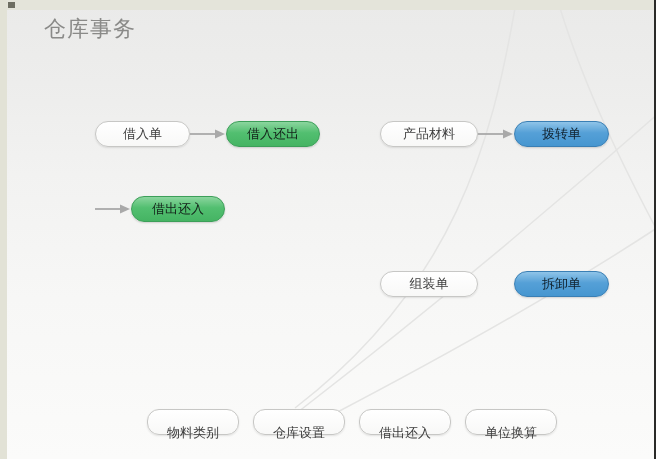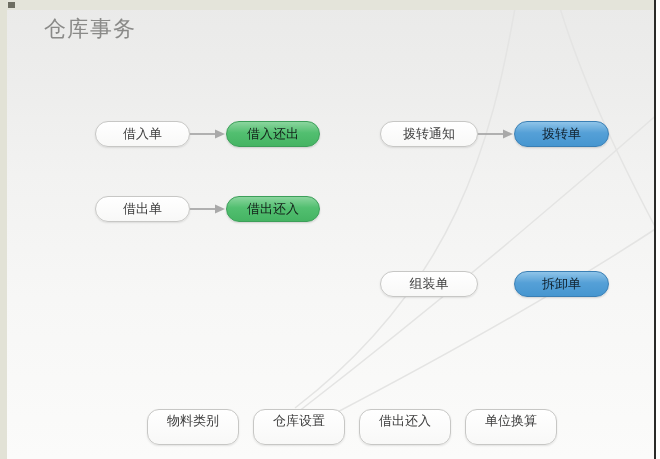--- a/index.html
+++ b/index.html
@@ -49,21 +49,21 @@
   }
   .src-l { width:95px; }
   .src-r { width:98px; }
   .tgt-l { width:94px; }
   .tgt-r { width:95px; }
 
   .arrow-wrap { width:36px; height:12px; display:flex; align-items:center; }
   .spacer { width:36px; height:12px; }
 
   .footer-row { position:absolute; left:147px; top:409px; display:flex; gap:14px; z-index:3; }
-  .footer-row .pill { height:36px; line-height:22px; border-radius:12px; padding:0 19px; }
+  .footer-row .pill { height:24px; line-height:22px; border-radius:12px; padding:12px 19px; }
 </style>
 </head>
 <body>
 
 <div class="window">
 
   <svg class="watermark" width="660" height="459" viewBox="0 0 660 459">
     <g fill="none" stroke="#e4e4e3" stroke-width="1.5">
       <path d="M515 8 C492 140 455 285 295 408"></path>
       <path d="M660 112 C555 205 440 302 298 412"></path>
@@ -79,33 +79,32 @@
     <div class="arrow-wrap">
       <svg width="36" height="12" viewBox="0 0 36 12">
           <line x1="0" y1="6" x2="25" y2="6" stroke="#a9a9a9" stroke-width="1.8"></line>
           <path d="M25 1.5 L35 6 L25 10.5 Z" fill="#a9a9a9"></path>
         </svg>
     </div>
     <div class="pill green tgt-l">借入还出</div>
   </div>
 
   <div class="flow-row col-left" style="top:196px">
-    <div class="pill white src-l">借出单</div>
     <div class="arrow-wrap">
       <svg width="36" height="12" viewBox="0 0 36 12">
           <line x1="0" y1="6" x2="25" y2="6" stroke="#a9a9a9" stroke-width="1.8"></line>
           <path d="M25 1.5 L35 6 L25 10.5 Z" fill="#a9a9a9"></path>
         </svg>
     </div>
     <div class="pill green tgt-l">借出还入</div>
   </div>
 
 
   <div class="flow-row col-right" style="top:121px">
-    <div class="pill white src-r">拨转通知</div>
+    <div class="pill white src-r">产品材料</div>
     <div class="arrow-wrap">
       <svg width="36" height="12" viewBox="0 0 36 12">
           <line x1="0" y1="6" x2="25" y2="6" stroke="#a9a9a9" stroke-width="1.8"></line>
           <path d="M25 1.5 L35 6 L25 10.5 Z" fill="#a9a9a9"></path>
         </svg>
     </div>
     <div class="pill blue tgt-r">拨转单</div>
   </div>
 
 

